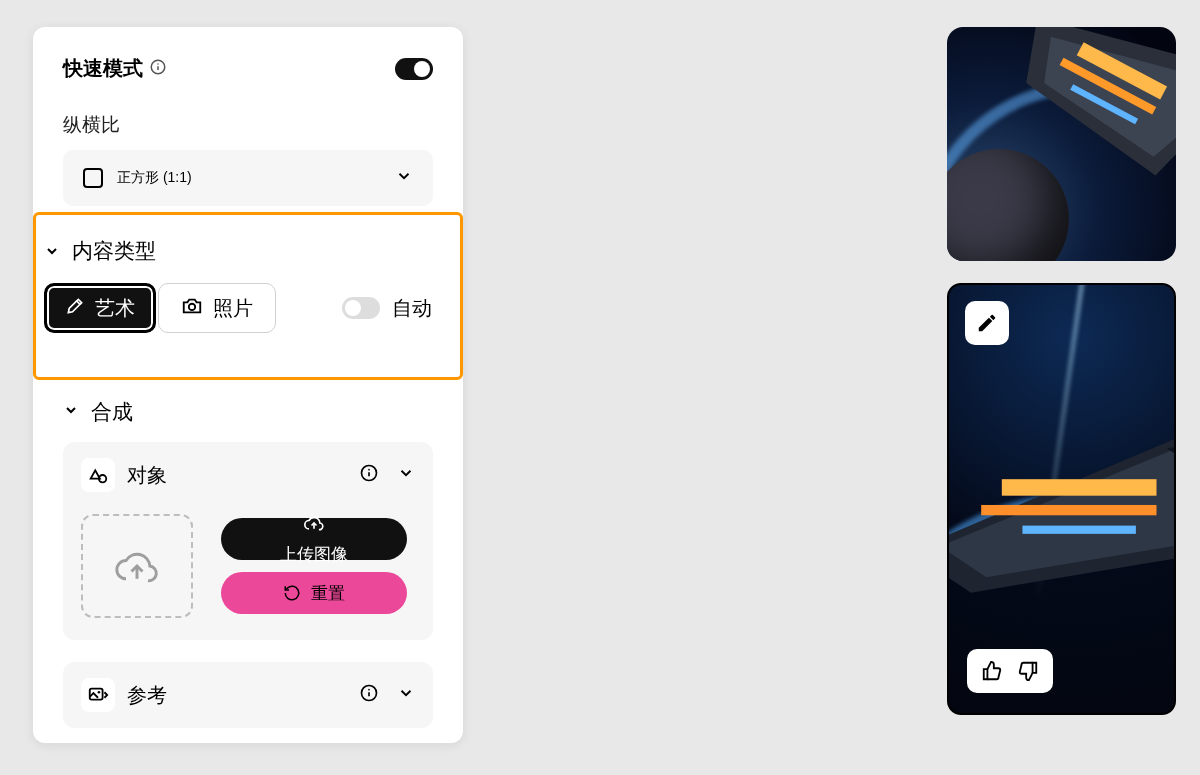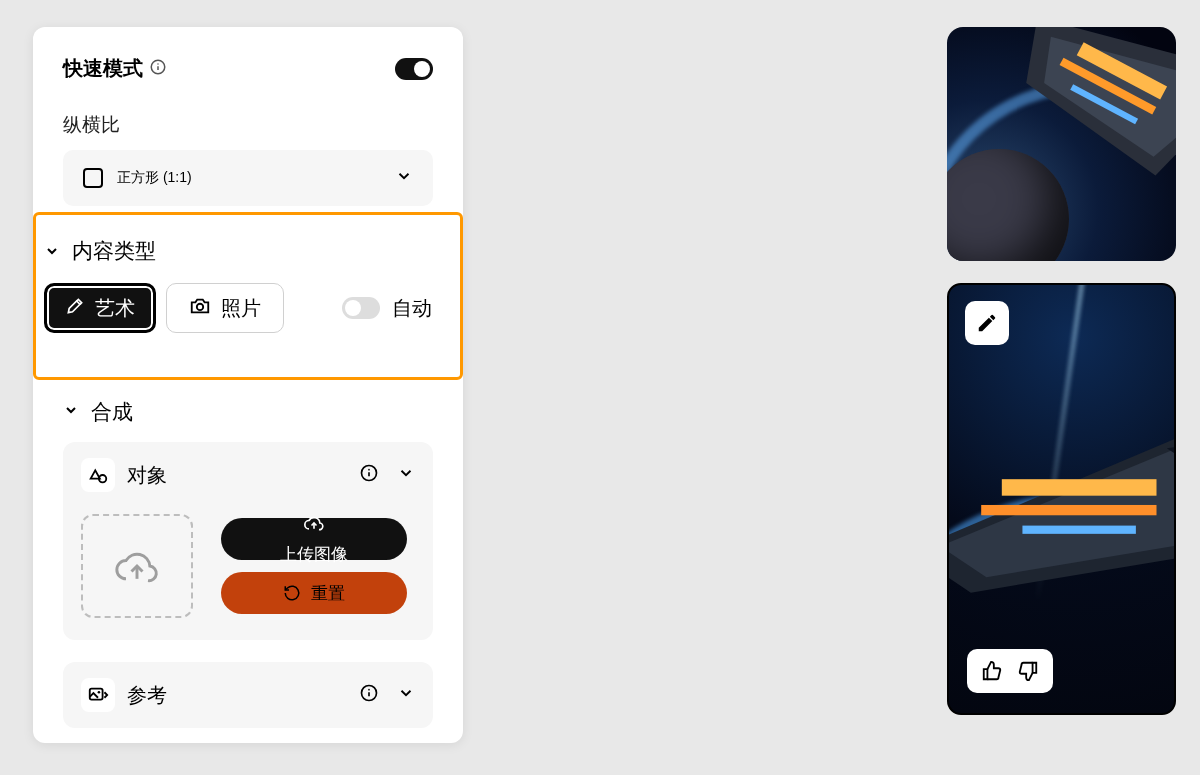--- a/index.html
+++ b/index.html
@@ -33,21 +33,21 @@
     .ar-chev { margin-left: auto; }
     
     .ct-block {
       position: absolute; left: 0; top: 212px; width: 430px; height: 168px;
       border: 3.5px solid #ff9800; border-radius: 6px;
       background: #fff; padding: 22px 28px 0 28px;
     }
     .ct-head { display: flex; align-items: center; gap: 12px; margin-bottom: 18px; }
     .chev-s { display: inline-flex; }
     .ct-title { font-size: 21px; font-weight: 500; color: #000; }
-    .ct-btns { display: flex; align-items: center; gap: 10px; }
+    .ct-btns { display: flex; align-items: center; gap: 2px; }
     .seg-btn { display: flex; align-items: center; gap: 10px; height: 50px; border-radius: 10px; padding: 0 22px; cursor: pointer; font-size: 20px; }
     .seg-art { background: #111; color: #fff; border: 3px solid #000; box-shadow: 0 0 0 2px #fff inset; padding: 0 18px; }
     .seg-photo { background: #fff; color: #000; border: 1px solid #d0d0d0; }
     .auto-wrap { margin-left: auto; display: flex; align-items: center; gap: 12px; }
     .toggle-off { width: 38px; height: 22px; background: #ddd; border-radius: 11px; position: relative; cursor: pointer; }
     .toggle-off::after { content: ""; position: absolute; width: 16px; height: 16px; background: #fff; border-radius: 50%; top: 3px; left: 3px; }
     .auto-lbl { font-size: 20px; color: #000; }
     
     .comp-block { position: absolute; left: 30px; top: 398px; right: 30px; }
     .comp-head { display: flex; align-items: center; gap: 12px; margin-bottom: 16px; }
@@ -65,21 +65,21 @@
       display: flex; align-items: center; justify-content: center; cursor: pointer;
       background: #f6f6f6;
     }
     .obj-btns { display: flex; flex-direction: column; gap: 12px; }
     .upload-btn {
       background: #111; color: #fff; height: 42px; border-radius: 21px; border: none;
       display: flex; align-items: center; justify-content: center; gap: 10px; font-size: 17px;
       width: 186px; cursor: pointer; flex-direction: column;
     }
     .reset-btn {
-      background: #c2410c; color: #000; height: 42px; border-radius: 21px; border: none;
+      background: #ec4899; color: #000; height: 42px; border-radius: 21px; border: none;
       display: flex; align-items: center; justify-content: center; gap: 10px; font-size: 17px;
       width: 186px; cursor: pointer;
     }
     .ref-card { background: #f6f6f6; border-radius: 12px; padding: 16px 18px; margin-top: 22px; }
     .ref-head { display: flex; align-items: center; gap: 12px; }
 
     
     .img-top {
       position: absolute; right: 24px; top: 27px; width: 229px; height: 234px;
       border-radius: 16px; overflow: hidden;

